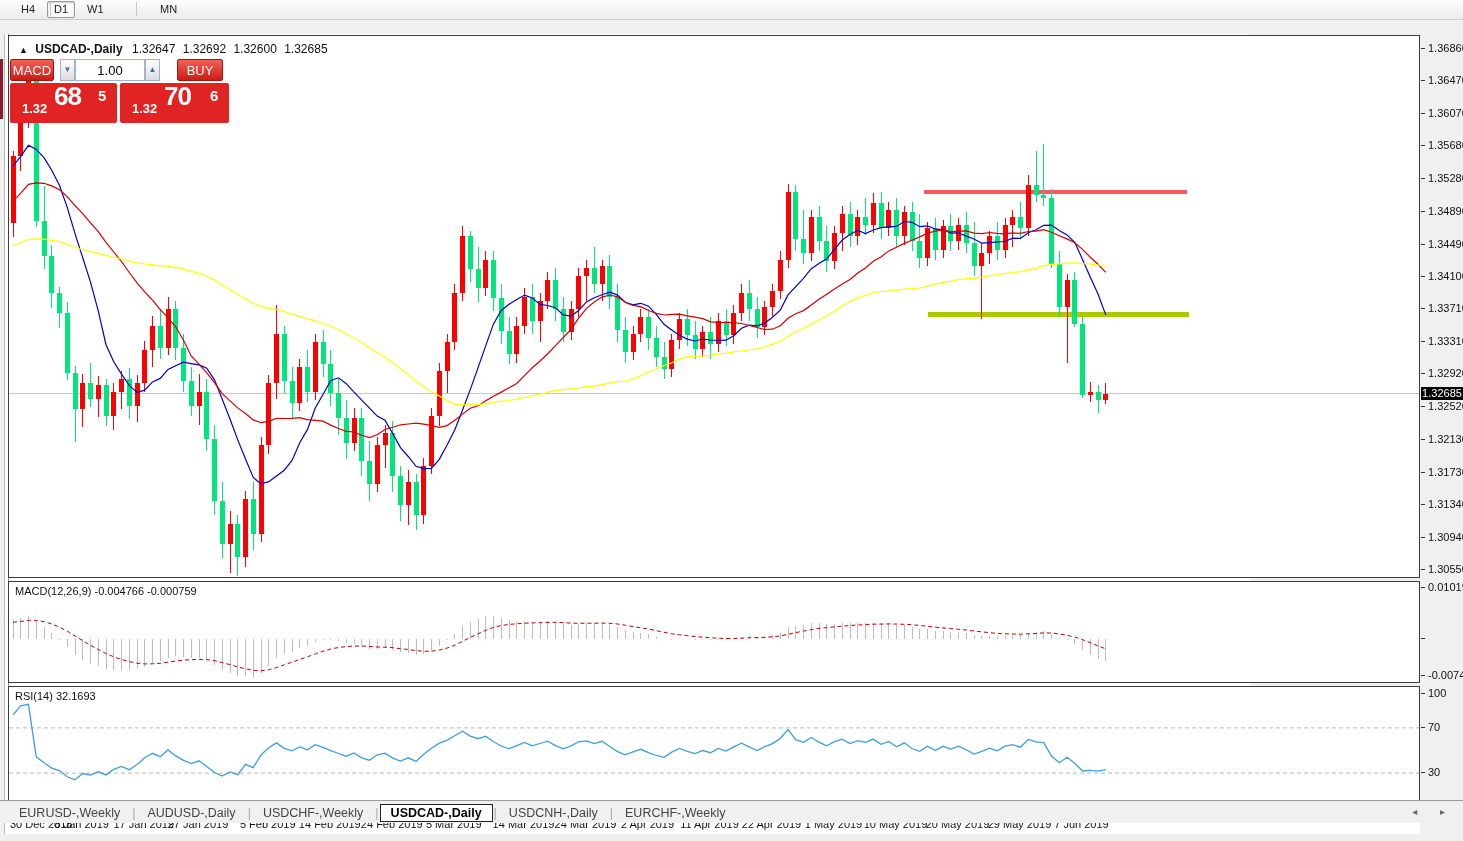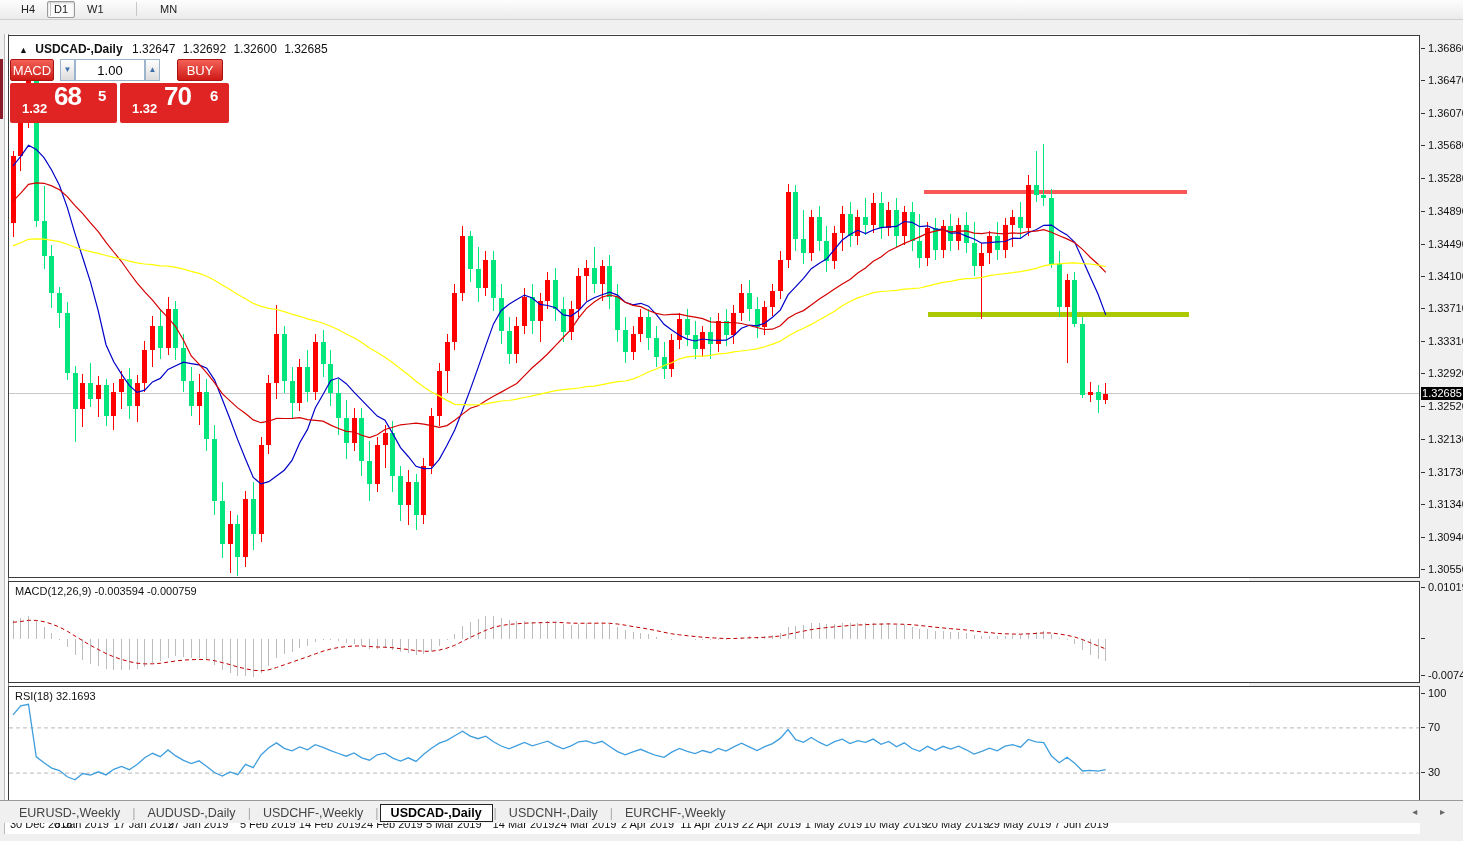--- a/index.html
+++ b/index.html
@@ -396,21 +396,21 @@
       <span class="sup" style="left:88px">5</span>
     </div>
     <div class="tp-price" style="left:110px;width:109px">
       <span class="small" style="left:12px">1.32</span>
       <span class="big" style="left:44px">70</span>
       <span class="sup" style="left:90px">6</span>
     </div>
   </div>
 
   <div class="panel" id="macdPanel">
-    <div class="ind-label">MACD(12,26,9) -0.003594 -0.000759</div>
+    <div class="ind-label">MACD(12,26,9) -0.004766 -0.000759</div>
     <svg id="macdSvg" width="1410" height="100">
         <g shape-rendering="crispEdges">
           <line x1="4" y1="57" x2="4" y2="38.301475571559" stroke="#bdbdbd" stroke-width="1"></line>
           <line x1="11.75" y1="57" x2="11.75" y2="36.01593371523621" stroke="#bdbdbd" stroke-width="1"></line>
           <line x1="19.5" y1="57" x2="19.5" y2="33.507136719937606" stroke="#bdbdbd" stroke-width="1"></line>
           <line x1="27.25" y1="57" x2="27.25" y2="38.749450906299835" stroke="#bdbdbd" stroke-width="1"></line>
           <line x1="35" y1="57" x2="35" y2="44.77976030124193" stroke="#bdbdbd" stroke-width="1"></line>
           <line x1="42.75" y1="57" x2="42.75" y2="51.43849546478691" stroke="#bdbdbd" stroke-width="1"></line>
           <line x1="50.5" y1="57" x2="50.5" y2="57.67609714032968" stroke="#bdbdbd" stroke-width="1"></line>
           <line x1="58.25" y1="57" x2="58.25" y2="65.4271970611649" stroke="#bdbdbd" stroke-width="1"></line>
@@ -547,21 +547,21 @@
           <line x1="1073.5" y1="57" x2="1073.5" y2="68.19090430613534" stroke="#bdbdbd" stroke-width="1"></line>
           <line x1="1081.25" y1="57" x2="1081.25" y2="72.84688204022355" stroke="#bdbdbd" stroke-width="1"></line>
           <line x1="1089" y1="57" x2="1089" y2="76.71299699382145" stroke="#bdbdbd" stroke-width="1"></line>
           <line x1="1096.75" y1="57" x2="1096.75" y2="79.21820959856346" stroke="#bdbdbd" stroke-width="1"></line>
         </g>
         <polyline points="4,40.3 11.75,39.5 19.5,38.3 27.25,38.4 35,39.7 42.75,42.0 50.5,45.1 58.25,49.2 66,54.0 73.75,58.7 81.5,63.4 89.25,67.5 97,71.5 104.75,74.8 112.5,77.4 120.25,79.6 128,81.2 135.75,81.9 143.5,81.8 151.25,81.3 159,80.1 166.75,79.0 174.5,78.1 182.25,77.7 190,77.4 197.75,77.6 205.5,78.7 213.25,80.6 221,82.6 228.75,85.0 236.5,86.7 244.25,88.3 252,88.8 259.75,87.8 267.5,85.5 275.25,82.8 283,80.2 290.75,77.4 298.5,74.8 306.25,71.9 314,69.2 321.75,67.0 329.5,65.5 337.25,64.6 345,64.0 352.75,64.0 360.5,64.5 368.25,65.0 376,65.2 383.75,65.7 391.5,66.7 399.25,67.5 407,68.6 414.75,69.3 422.5,69.2 430.25,68.1 438,66.1 445.75,63.3 453.5,59.4 461.25,55.4 469,51.8 476.75,48.3 484.5,45.4 492.25,43.5 500,42.4 507.75,41.8 515.5,41.2 523.25,40.9 531,40.7 538.75,40.4 546.5,40.3 554.25,40.7 562,41.1 569.75,41.3 577.5,41.2 585.25,41.2 593,41.1 600.75,41.3 608.5,42.0 616.25,43.2 624,44.6 631.75,45.8 639.5,47.1 647.25,48.6 655,50.3 662.75,51.8 670.5,52.8 678.25,53.7 686,54.5 693.75,55.2 701.5,55.8 709.25,56.2 717,56.5 724.75,56.5 732.5,56.2 740.25,55.8 748,55.6 755.75,55.3 763.5,54.8 771.25,54.0 779,52.3 786.75,50.6 794.5,49.1 802.25,47.6 810,46.4 817.75,45.6 825.5,44.9 833.25,44.1 841,43.5 848.75,43.0 856.5,42.7 864.25,42.2 872,42.1 879.75,41.9 887.5,42.1 895.25,42.3 903,42.7 910.75,43.5 918.5,44.3 926.25,45.2 934,45.9 941.75,46.7 949.5,47.3 957.25,48.0 965,49.0 972.75,49.9 980.5,50.6 988.25,51.4 996,51.8 1003.75,52.0 1011.5,52.2 1019.25,51.8 1027,51.4 1034.75,50.9 1042.5,51.0 1050.25,52.0 1058,53.3 1065.75,55.0 1073.5,57.6 1081.25,60.7 1089,63.9 1096.75,66.9 " fill="none" stroke="#c00000" stroke-width="1" stroke-dasharray="4 3"></polyline>
       </svg>
   </div>
 
   <div class="panel" id="rsiPanel">
-    <div class="ind-label">RSI(18) 32.1693</div>
+    <div class="ind-label">RSI(14) 32.1693</div>
     <svg id="rsiSvg" width="1410" height="124">
         <line x1="0" y1="40.9" x2="1410" y2="40.9" stroke="#b8b8b8" stroke-width="1" stroke-dasharray="4 3"></line>
         <line x1="0" y1="86.1" x2="1410" y2="86.1" stroke="#b8b8b8" stroke-width="1" stroke-dasharray="4 3"></line>
         <polyline points="4,27.9 11.75,18.9 19.5,17.3 27.25,69.8 35,75.8 42.75,81.1 50.5,83.6 58.25,89.8 66,92.8 73.75,86.5 81.5,88.1 89.25,84.8 97,87.9 104.75,82.3 112.5,79.5 120.25,82.7 128,77.6 135.75,70.8 143.5,66.3 151.25,69.7 159,62.9 166.75,68.9 174.5,73.4 182.25,76.5 190,73.8 197.75,79.5 205.5,85.5 213.25,89.0 221,85.0 228.75,87.7 236.5,77.4 244.25,80.6 252,67.9 259.75,60.8 267.5,55.9 275.25,61.4 283,63.8 290.75,59.9 298.5,62.8 306.25,57.6 314,60.3 321.75,63.7 329.5,66.5 337.25,69.2 345,66.0 352.75,70.8 360.5,73.2 368.25,67.8 376,66.2 383.75,71.1 391.5,74.1 399.25,70.8 407,74.4 414.75,67.3 422.5,61.2 430.25,56.2 438,53.3 445.75,48.8 453.5,44.3 461.25,49.1 469,51.7 476.75,49.1 484.5,54.7 492.25,59.0 500,61.9 507.75,58.6 515.5,55.4 523.25,58.9 531,56.5 538.75,54.2 546.5,58.6 554.25,61.9 562,58.9 569.75,54.8 577.5,53.8 585.25,56.6 593,54.3 600.75,59.5 608.5,64.6 616.25,67.9 624,64.9 631.75,62.3 639.5,65.6 647.25,68.5 655,70.3 662.75,65.1 670.5,61.4 678.25,64.3 686,66.6 693.75,63.5 701.5,65.7 709.25,61.4 717,64.1 724.75,59.9 732.5,56.2 740.25,59.8 748,63.6 755.75,59.7 763.5,56.6 771.25,51.4 779,42.6 786.75,52.6 794.5,55.3 802.25,50.4 810,55.2 817.75,58.8 825.5,54.7 833.25,52.2 841,56.5 848.75,53.6 856.5,55.3 864.25,52.1 872,57.3 879.75,54.4 887.5,59.8 895.25,55.8 903,61.5 910.75,64.4 918.5,59.3 926.25,63.3 934,59.3 941.75,62.1 949.5,59.2 957.25,62.8 965,67.0 972.75,64.4 980.5,61.2 988.25,63.9 996,59.1 1003.75,57.6 1011.5,60.2 1019.25,52.5 1027,54.8 1034.75,55.6 1042.5,69.0 1050.25,75.7 1058,70.2 1065.75,76.3 1073.5,84.0 1081.25,83.3 1089,84.1 1096.75,82.7 " fill="none" stroke="#3f9ede" stroke-width="1.3"></polyline>
       </svg>
   </div>
 
   <div class="yaxis" id="yAxis">
       <div class="ytick" style="top: 14px;"></div>
       <div class="ylab" style="top: 14px;">1.36860</div>

